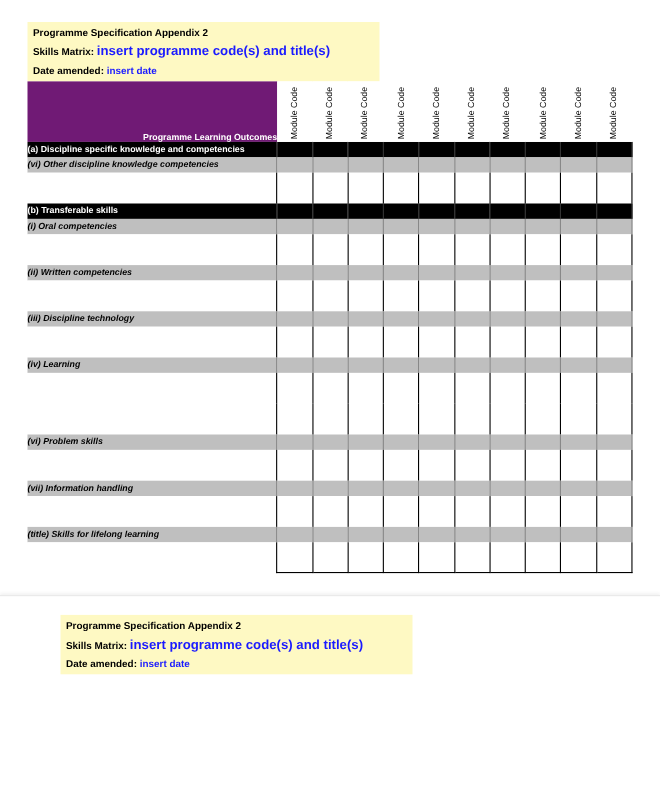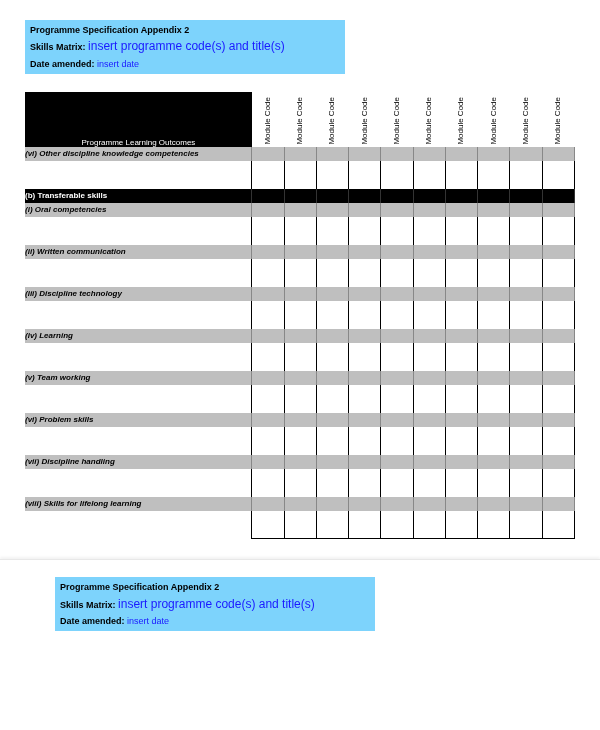--- a/index.html
+++ b/index.html
@@ -7,59 +7,58 @@
     margin: 0;
     padding: 0;
     font-family: Arial, Helvetica, sans-serif;
     background: #fff;
     width: 600px;
   }
   .page {
     padding: 20px 25px 10px 25px;
   }
   .header-box {
-    background: #7dd3fc;
+    background: #fef9c3;
     width: 320px;
     padding: 3px 5px;
-    margin-bottom: 18px;
   }
   .header-box .line {
     font-size: 9px;
     font-weight: bold;
     color: #000;
     line-height: 1.6;
   }
   .header-box .blue {
     color: #1a1aff;
-    font-weight: normal;
+    font-weight: bold;
     font-size: 12px;
   }
   table.matrix {
     border-collapse: collapse;
     width: 100%;
     table-layout: fixed;
   }
   table.matrix th.first-col {
     width: 225px;
   }
   table.matrix th.mod-col {
     width: 32px;
   }
   table.matrix td, table.matrix th {
     padding: 0;
     border: 0;
   }
   .black-head {
-    background: #000000;
+    background: #701a75;
     color: #fff;
     height: 55px;
     vertical-align: bottom;
-    text-align: center;
+    text-align: right;
     font-size: 8px;
-    font-weight: normal;
+    font-weight: bold;
     padding: 2px 4px;
   }
   .vert-head {
     background: #fff;
     color: #000;
     height: 55px;
     font-size: 8px;
     font-weight: normal;
     position: relative;
     border-left: 1px solid #000;
@@ -175,20 +174,33 @@
             <span>Module Code</span>
           </th>
       <th class="vert-head mod-col">
             <span>Module Code</span>
           </th>
       <th class="vert-head mod-col">
             <span>Module Code</span>
           </th>
     </tr>
 
+    <tr class="section-black">
+      <td>(a) Discipline specific knowledge and competencies</td>
+      <td class="cell"></td>
+          <td class="cell"></td>
+          <td class="cell"></td>
+          <td class="cell"></td>
+          <td class="cell"></td>
+          <td class="cell"></td>
+          <td class="cell"></td>
+          <td class="cell"></td>
+          <td class="cell"></td>
+          <td class="cell"></td>
+    </tr>
     <tr class="row-grey">
       <td>(vi) Other discipline knowledge competencies</td>
       <td class="cell"></td>
           <td class="cell"></td>
           <td class="cell"></td>
           <td class="cell"></td>
           <td class="cell"></td>
           <td class="cell"></td>
           <td class="cell"></td>
           <td class="cell"></td>
@@ -244,21 +256,21 @@
           <td class="cell"></td>
           <td class="cell"></td>
           <td class="cell"></td>
           <td class="cell"></td>
           <td class="cell"></td>
           <td class="cell"></td>
           <td class="cell"></td>
         </tr>
 
     <tr class="row-grey">
-      <td>(ii) Written communication</td>
+      <td>(ii) Written competencies</td>
       <td class="cell"></td>
           <td class="cell"></td>
           <td class="cell"></td>
           <td class="cell"></td>
           <td class="cell"></td>
           <td class="cell"></td>
           <td class="cell"></td>
           <td class="cell"></td>
           <td class="cell"></td>
           <td class="cell"></td>
@@ -324,33 +336,20 @@
           <td class="cell"></td>
           <td class="cell"></td>
           <td class="cell"></td>
           <td class="cell"></td>
           <td class="cell"></td>
           <td class="cell"></td>
           <td class="cell"></td>
           <td class="cell"></td>
         </tr>
 
-    <tr class="row-grey">
-      <td>(v) Team working</td>
-      <td class="cell"></td>
-          <td class="cell"></td>
-          <td class="cell"></td>
-          <td class="cell"></td>
-          <td class="cell"></td>
-          <td class="cell"></td>
-          <td class="cell"></td>
-          <td class="cell"></td>
-          <td class="cell"></td>
-          <td class="cell"></td>
-    </tr>
     <tr class="row-white">
           <td class="first"></td>
           <td class="cell"></td>
           <td class="cell"></td>
           <td class="cell"></td>
           <td class="cell"></td>
           <td class="cell"></td>
           <td class="cell"></td>
           <td class="cell"></td>
           <td class="cell"></td>
@@ -379,48 +378,48 @@
           <td class="cell"></td>
           <td class="cell"></td>
           <td class="cell"></td>
           <td class="cell"></td>
           <td class="cell"></td>
           <td class="cell"></td>
           <td class="cell"></td>
         </tr>
 
     <tr class="row-grey">
-      <td>(vii) Discipline handling</td>
-      <td class="cell"></td>
-          <td class="cell"></td>
-          <td class="cell"></td>
-          <td class="cell"></td>
-          <td class="cell"></td>
-          <td class="cell"></td>
-          <td class="cell"></td>
-          <td class="cell"></td>
-          <td class="cell"></td>
-          <td class="cell"></td>
-    </tr>
-    <tr class="row-white">
-          <td class="first"></td>
-          <td class="cell"></td>
-          <td class="cell"></td>
-          <td class="cell"></td>
-          <td class="cell"></td>
-          <td class="cell"></td>
-          <td class="cell"></td>
-          <td class="cell"></td>
-          <td class="cell"></td>
-          <td class="cell"></td>
-          <td class="cell"></td>
-        </tr>
-
-    <tr class="row-grey">
-      <td>(viii) Skills for lifelong learning</td>
+      <td>(vii) Information handling</td>
+      <td class="cell"></td>
+          <td class="cell"></td>
+          <td class="cell"></td>
+          <td class="cell"></td>
+          <td class="cell"></td>
+          <td class="cell"></td>
+          <td class="cell"></td>
+          <td class="cell"></td>
+          <td class="cell"></td>
+          <td class="cell"></td>
+    </tr>
+    <tr class="row-white">
+          <td class="first"></td>
+          <td class="cell"></td>
+          <td class="cell"></td>
+          <td class="cell"></td>
+          <td class="cell"></td>
+          <td class="cell"></td>
+          <td class="cell"></td>
+          <td class="cell"></td>
+          <td class="cell"></td>
+          <td class="cell"></td>
+          <td class="cell"></td>
+        </tr>
+
+    <tr class="row-grey">
+      <td>(title) Skills for lifelong learning</td>
       <td class="cell"></td>
           <td class="cell"></td>
           <td class="cell"></td>
           <td class="cell"></td>
           <td class="cell"></td>
           <td class="cell"></td>
           <td class="cell"></td>
           <td class="cell"></td>
           <td class="cell"></td>
           <td class="cell"></td>

